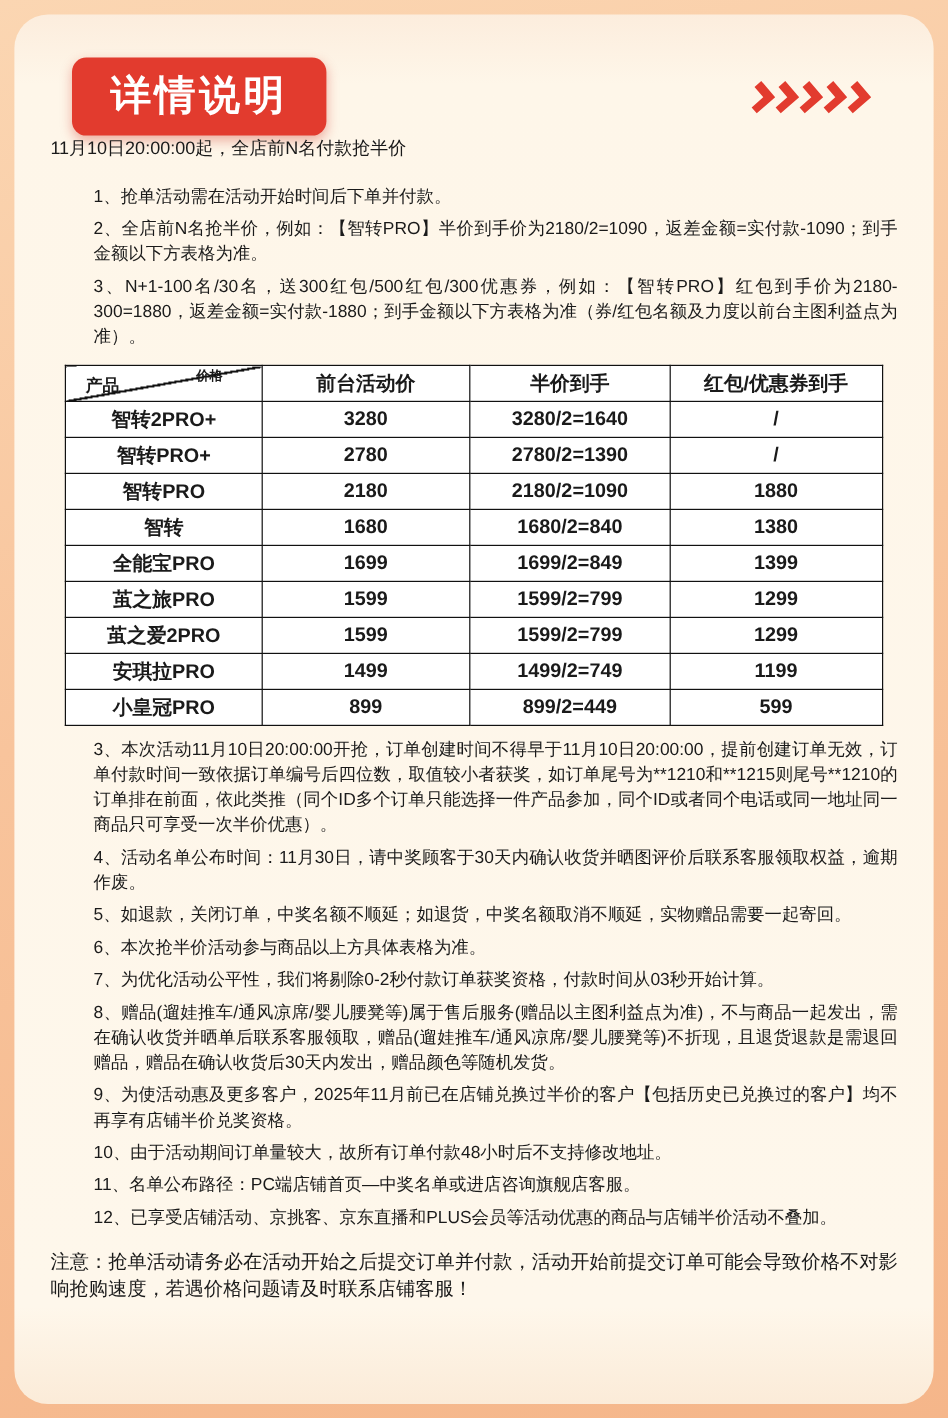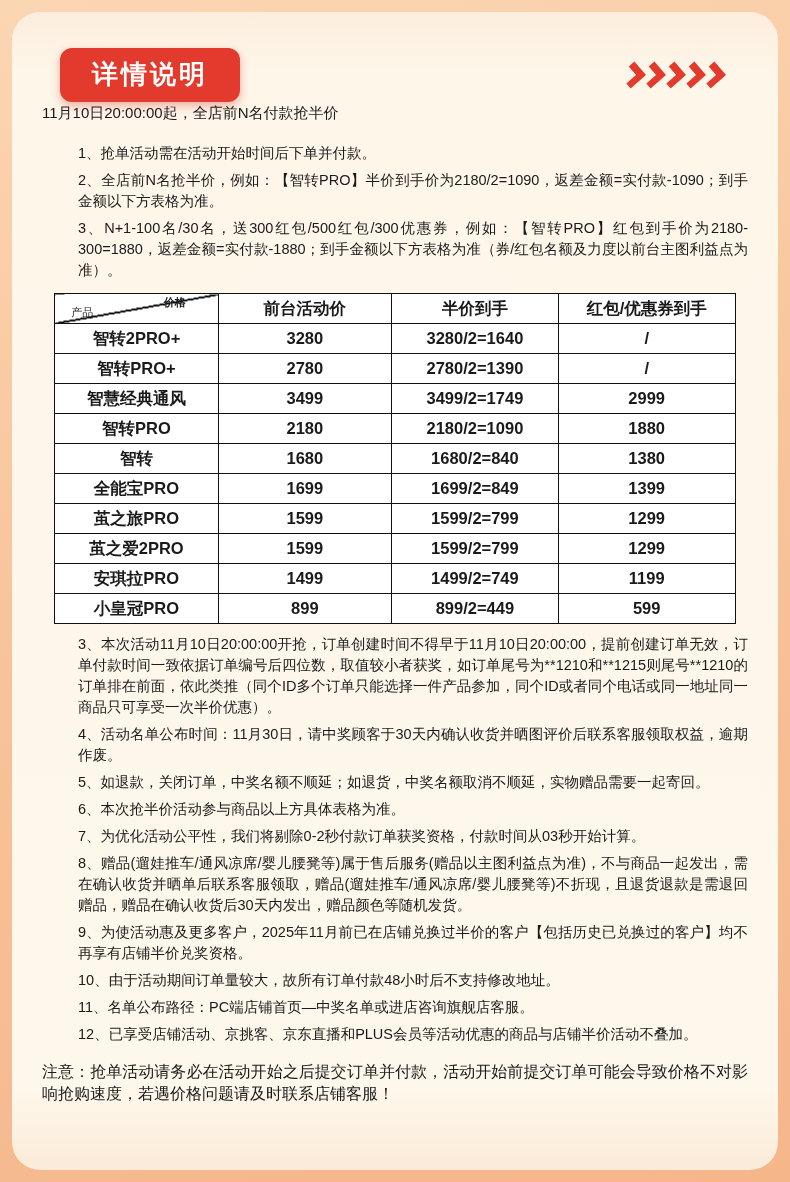--- a/index.html
+++ b/index.html
@@ -25,21 +25,21 @@
   .header-row {
     display: flex;
     justify-content: space-between;
     align-items: center;
     padding: 0 12px 0 18px;
   }
   .badge {
     display: inline-block;
     background: #E23B2E;
     color: #ffffff;
-    font-size: 26px;
+    font-size: 34px;
     font-weight: 700;
     letter-spacing: 3px;
     padding: 9px 32px 10px 32px;
     border-radius: 12px;
     box-shadow: 0 4px 10px rgba(205, 42, 30, 0.35);
   }
   .arrows { line-height: 0; }
   .intro {
     font-size: 15px;
     line-height: 21px;
@@ -84,22 +84,22 @@
   }
   th.corner .corner-top {
     position: absolute;
     top: 1px; right: 32px;
     font-size: 11px;
     font-weight: 700;
   }
   th.corner .corner-bottom {
     position: absolute;
     bottom: 3px; left: 16px;
-    font-size: 11px;
-    font-weight: 400;
+    font-size: 14px;
+    font-weight: 700;
   }
   .notice {
     margin-top: 16px;
     font-size: 16px;
     line-height: 22px;
     text-align: justify;
   }
 </style>
 </head>
 <body>
@@ -157,26 +157,20 @@
           <td>3280/2=1640</td>
           <td>/</td>
         </tr>
         <tr>
           <td>智转PRO+</td>
           <td>2780</td>
           <td>2780/2=1390</td>
           <td>/</td>
         </tr>
         <tr>
-          <td>智慧经典通风</td>
-          <td>3499</td>
-          <td>3499/2=1749</td>
-          <td>2999</td>
-        </tr>
-        <tr>
           <td>智转PRO</td>
           <td>2180</td>
           <td>2180/2=1090</td>
           <td>1880</td>
         </tr>
         <tr>
           <td>智转</td>
           <td>1680</td>
           <td>1680/2=840</td>
           <td>1380</td>

